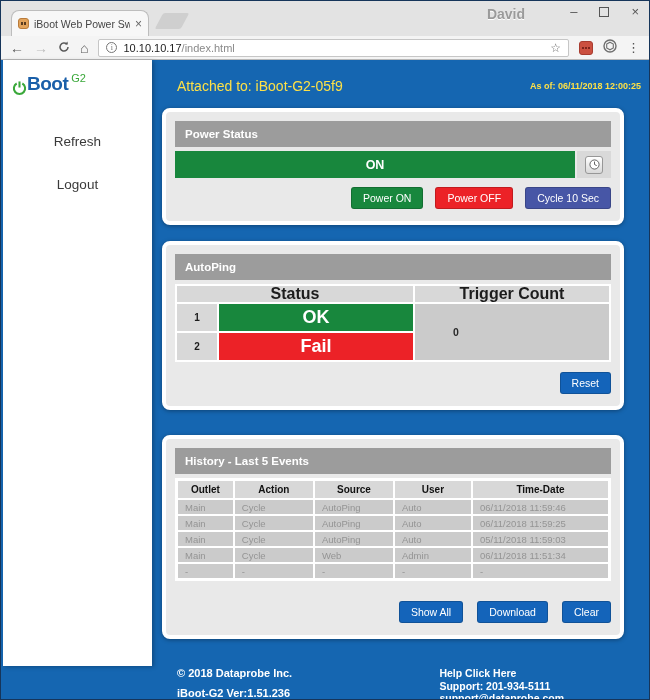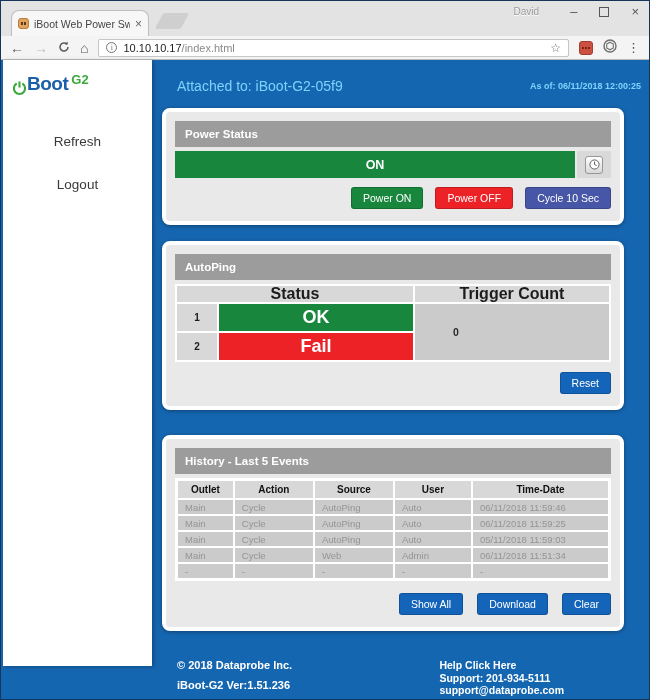--- a/index.html
+++ b/index.html
@@ -12,21 +12,21 @@
   .tab { position:absolute; left:10px; top:9px; width:138px; height:26px; background:#f7f7f7;
          border:1px solid #bdbdbd; border-bottom:none; border-radius:8px 8px 0 0;
          display:flex; align-items:center; padding:0 6px; gap:5px; }
   .favicon { width:11px; height:11px; background:#e2a35b; border:1px solid #b97b3a; border-radius:3px;
              display:flex; align-items:center; justify-content:center; gap:1px; flex:none; }
   .favicon i { width:2px; height:3px; background:#5a3b1f; display:block; }
   .tab-title { flex:1; font-size:10.5px; color:#454545; white-space:nowrap; overflow:hidden; }
   .tab-close { font-size:12px; color:#666; line-height:10px; }
   .new-tab { position:absolute; left:158px; top:12px; width:26px; height:16px; background:#cfcfcf;
              border-radius:2px; transform:skewX(-28deg); }
-  .profile { position:absolute; right:110px; top:5px; font-size:10px; font-weight:normal; color:#9a9a9a;
+  .profile { position:absolute; right:124px; top:5px; font-size:14px; font-weight:bold; color:#9a9a9a;
              text-shadow:0 1px 0 #fff; }
   .win-controls { position:absolute; right:10px; top:2px; display:flex; gap:22px; align-items:center;
                   height:18px; color:#555; }
   .wc { font-size:13px; line-height:14px; }
   .wc-max { width:10px; height:10px; border:1px solid #555; }
 
   .toolbar { height:24px; background:#f4f4f4; border-bottom:1px solid #b9b9b9; display:flex;
              align-items:center; padding:0 9px; gap:10px; }
   .nav-ic { font-size:14px; color:#5a5a5a; line-height:14px; }
   .nav-ic.disabled { color:#bcbcbc; }
@@ -41,28 +41,28 @@
              display:flex; align-items:center; justify-content:center; gap:1px; }
   .ext-red i { width:2px; height:2px; background:#7c241c; display:block; }
   .menu-dots { font-size:13px; color:#555; }
 
   
   .page { height:640px; display:flex; }
   .sidebar { width:149px; height:606px; background:#fff; margin-left:2px;
              box-shadow:2px 1px 4px rgba(0,0,0,.25); flex:none; }
   .logo { padding:14px 0 0 9px; display:flex; align-items:flex-start; }
   .logo-boot { font-size:19px; font-weight:bold; color:#1a5fa9; letter-spacing:-0.5px; line-height:20px; }
-  .logo-badge { font-size:13px; font-weight:bold; color:#3aa83a; margin-left:3px; margin-top:-2px; }
+  .logo-badge { font-size:11px; font-weight:normal; color:#3aa83a; margin-left:3px; margin-top:-2px; }
   .logo svg { margin-top:6px; }
   .nav { margin-top:32px; text-align:center; }
   .nav-link { display:block; font-size:13.5px; color:#3a3a3a; text-decoration:none; padding:6px 0; margin-bottom:16px; }
 
   .main { flex:1; padding:0 25px 0 10px; }
   .page-header { display:flex; justify-content:space-between; align-items:flex-start;
-                 padding:18px 0 0 15px; color:#7dd3fc; }
+                 padding:18px 0 0 15px; color:#fde047; }
   .attached { font-size:14px; }
   .as-of { font-size:9px; font-weight:bold; margin-top:3px; margin-right:-17px; white-space:nowrap; }
 
   .panel { margin-top:14px; background:#e9e9e9; border:4px solid #fff; border-radius:8px;
            padding:9px 9px 12px; box-shadow:0 1px 4px rgba(0,0,0,.35); }
   .panel-h { height:26px; background:#9c9c9c; color:#fff; font-weight:bold; font-size:11.5px;
              display:flex; align-items:center; padding:0 10px; margin-bottom:4px; }
 
   .status-row { display:flex; gap:2px; margin-bottom:9px; }
   .status-bar { flex:1; height:27px; background:#18873d; color:#fff; font-weight:bold; font-size:12.5px;
@@ -92,21 +92,21 @@
   .ap-trigger { grid-column:3; grid-row:2 / 4; background:#cbcbcb; display:flex; align-items:center;
                 padding-left:38px; font-size:10.5px; font-weight:bold; color:#2a2a2a; }
   .reset-row { display:flex; justify-content:flex-end; margin-top:10px;align-items:flex-end; }
 
   .hist-table { width:100%; border-collapse:separate; border-spacing:2px; background:#fff;
                 border:1px solid #fff; }
   .hist-table th { background:#d8d8d8; font-size:10px; font-weight:bold; color:#111;
                    height:17px; text-align:center; padding:1px 4px; }
   .hist-table td { background:#cbcbcb; font-size:9.5px; color:#949494; height:14px;
                    text-align:left; padding:1px 7px; white-space:nowrap; }
-  .hist-btn-row { display:flex; justify-content:flex-end; gap:14px; margin-top:12px; }
+  .hist-btn-row { display:flex; justify-content:flex-end; gap:14px; margin-top:20px; }
 
   .footer { margin-top:28px; display:flex; color:#fff; padding-left:15px; }
   .foot-copy { font-size:11px; font-weight:bold; }
   .foot-ver  { font-size:11px; font-weight:bold; margin-top:8px; }
   .foot-right { margin-left:auto; margin-right:60px; font-size:10.5px; font-weight:bold; line-height:12.5px; }
 </style>
 </head>
 <body>
 
 <div class="window">

